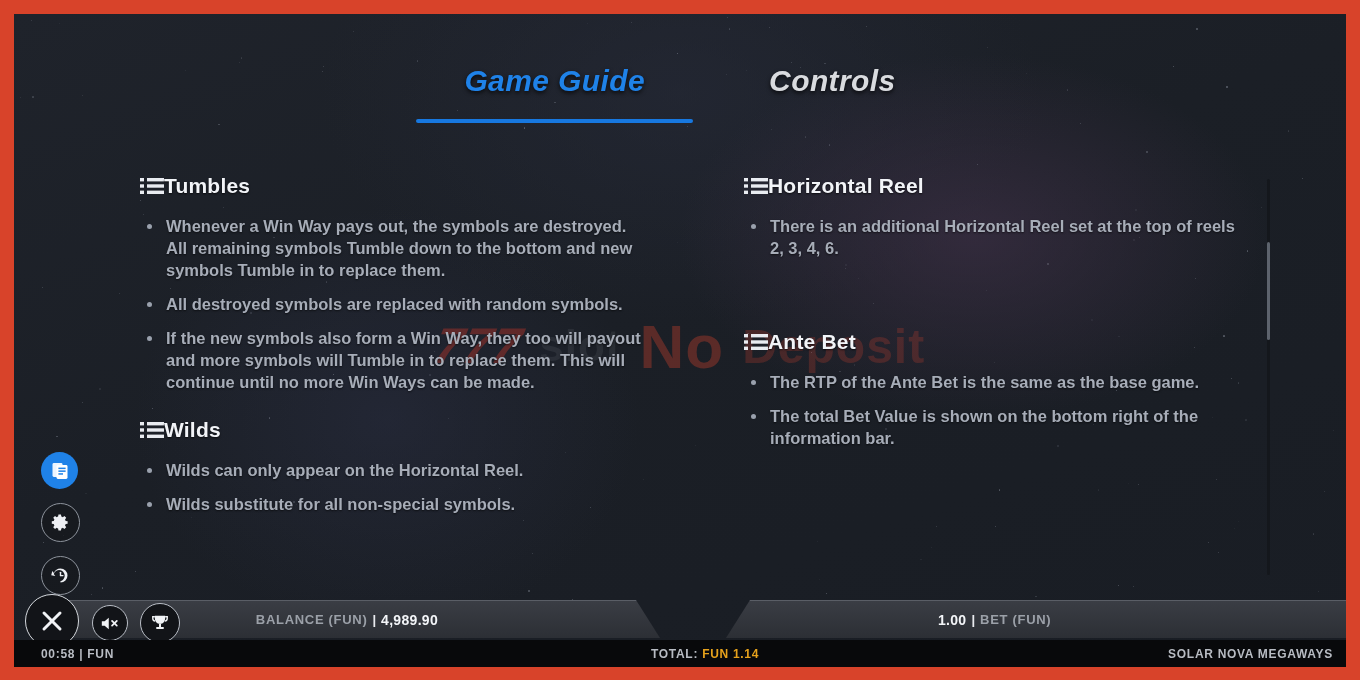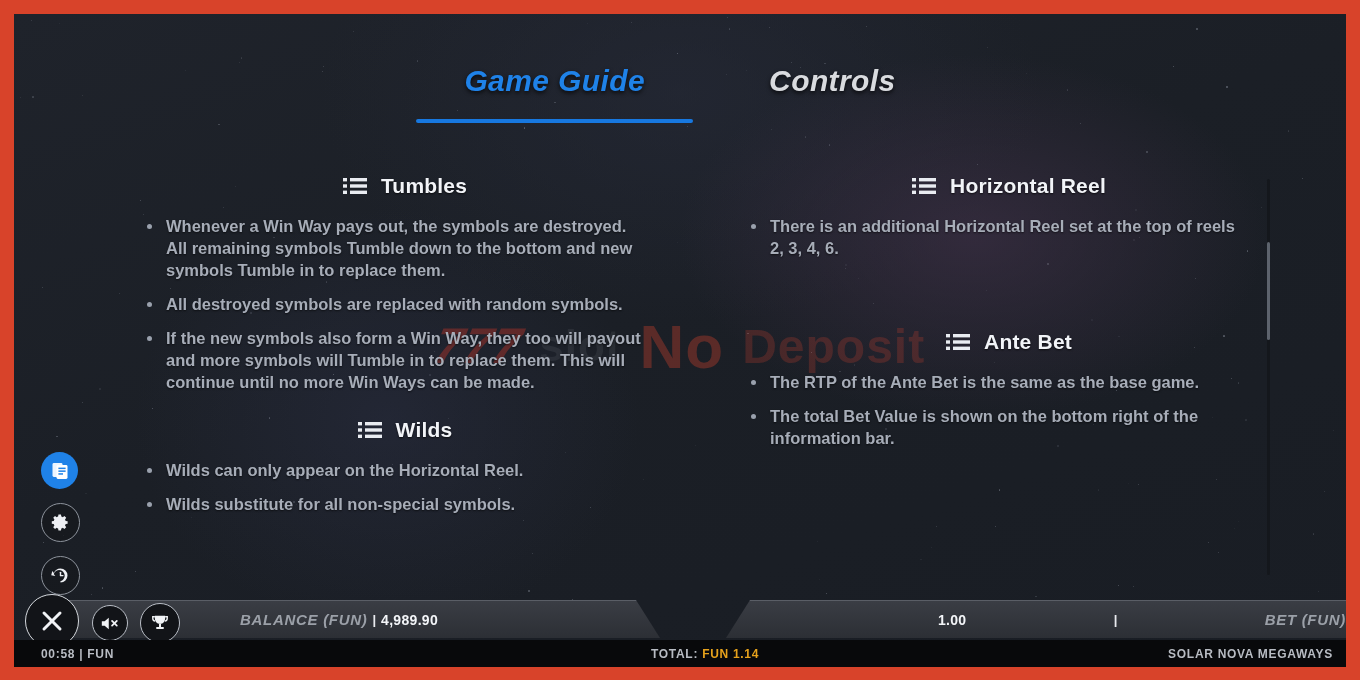--- a/index.html
+++ b/index.html
@@ -64,21 +64,21 @@
   
   #content{
     position:absolute;left:0;top:160px;width:1260px;height:420px;
     display:flex;
   }
   .col{width:560px;}
   .col.left{margin-left:126px;}
   .col.right{margin-left:74px;}
 
   .sect{margin-bottom:14px;}
-  .sect-head{display:flex;align-items:center;gap:14px;margin-bottom:18px;justify-content:center;}
+  .sect-head{display:flex;align-items:center;margin-bottom:18px;}
   .list-icon{
     width:24px;height:18px;display:block;flex:0 0 auto;
   }
   .sect-title{
     font-size:21px;font-weight:800;color:#f2f4f8;letter-spacing:.2px;
     text-shadow:0 1px 2px rgba(0,0,0,.7);
   }
   ul.bullets{margin:0;padding:0;list-style:none;}
   ul.bullets li{
     position:relative;padding-left:26px;margin-bottom:12px;
@@ -130,23 +130,23 @@
     display:flex;align-items:center;
   }
   #panel-balance{
     left:46px;width:600px;
     clip-path:polygon(0 0,576px 0,600px 38px,0 38px);
     justify-content:flex-end;padding-right:222px;box-sizing:border-box;
   }
   #panel-bet{
     right:0;width:620px;
     clip-path:polygon(24px 0,620px 0,620px 38px,0 38px);
-    justify-content:space-between;padding-left:212px;box-sizing:border-box;
-  }
-  .lbl{font-size:15px;font-weight:700;color:#9ba0a8;letter-spacing:.7px;font-style:italic;}
+    justify-content:flex-start;padding-left:212px;box-sizing:border-box;
+  }
+  .lbl{font-size:13px;font-weight:700;color:#9ba0a8;letter-spacing:.7px;}
   .val{font-size:14px;font-weight:800;color:#f3f5f8;letter-spacing:.3px;}
   .sep{color:#e8eaee;font-weight:800;margin:0 5px;font-size:13px;}
 
   
   #statusbar{
     position:absolute;left:0;bottom:0;width:1332px;height:27px;
     background:#08090b;display:flex;align-items:center;
     font-size:12px;font-weight:700;letter-spacing:.7px;color:#b8bcc3;
   }
   #st-left{position:absolute;left:27px;}

